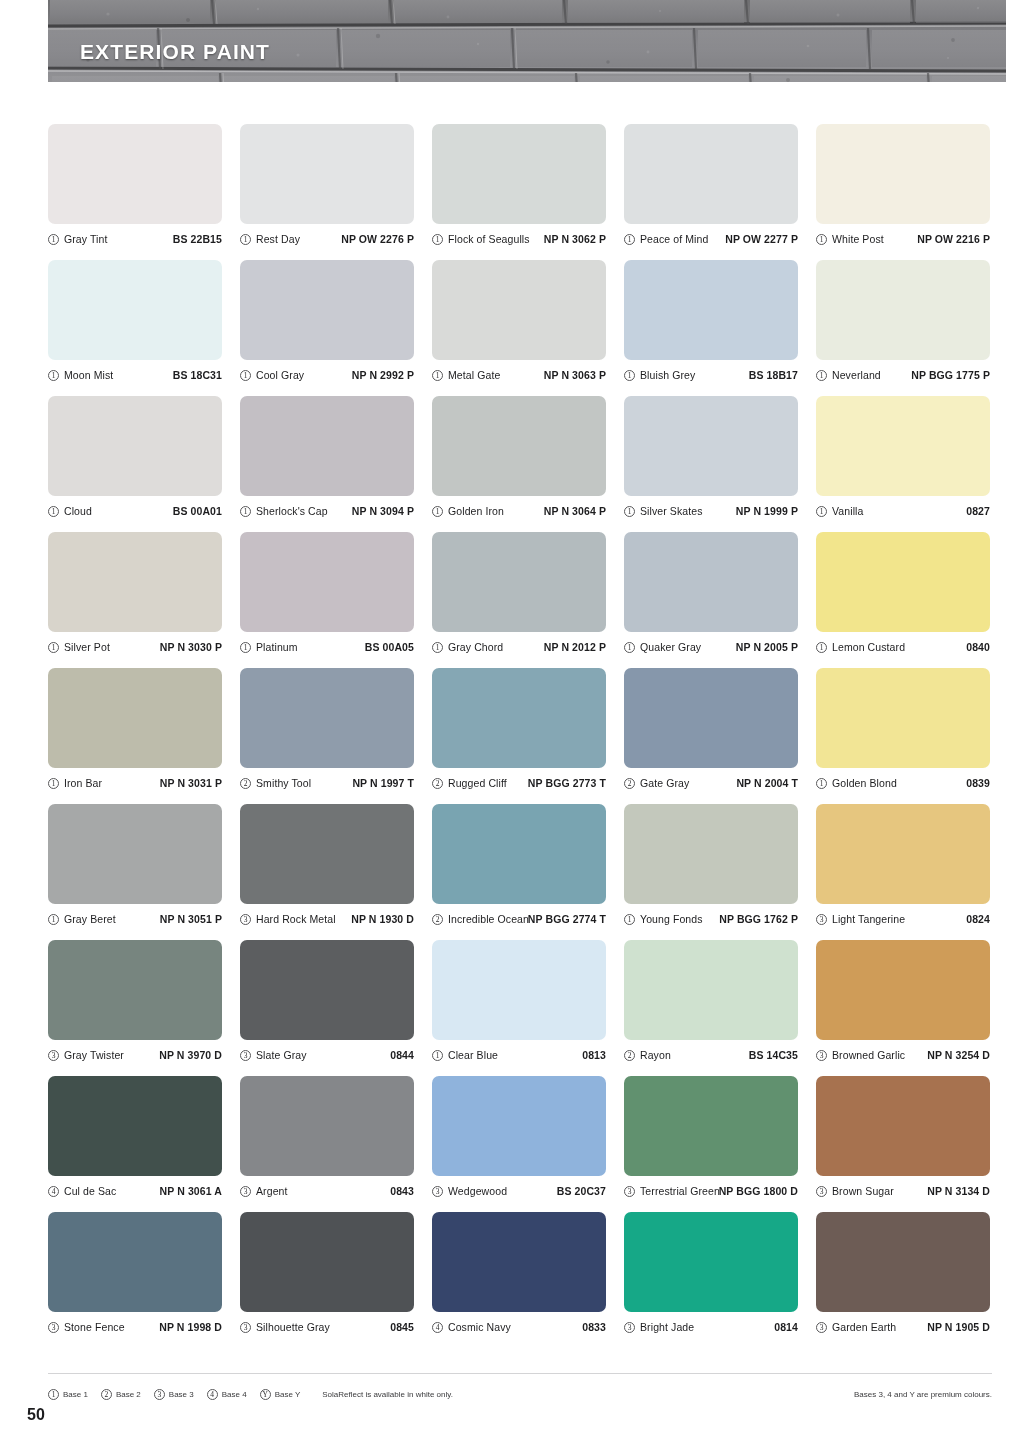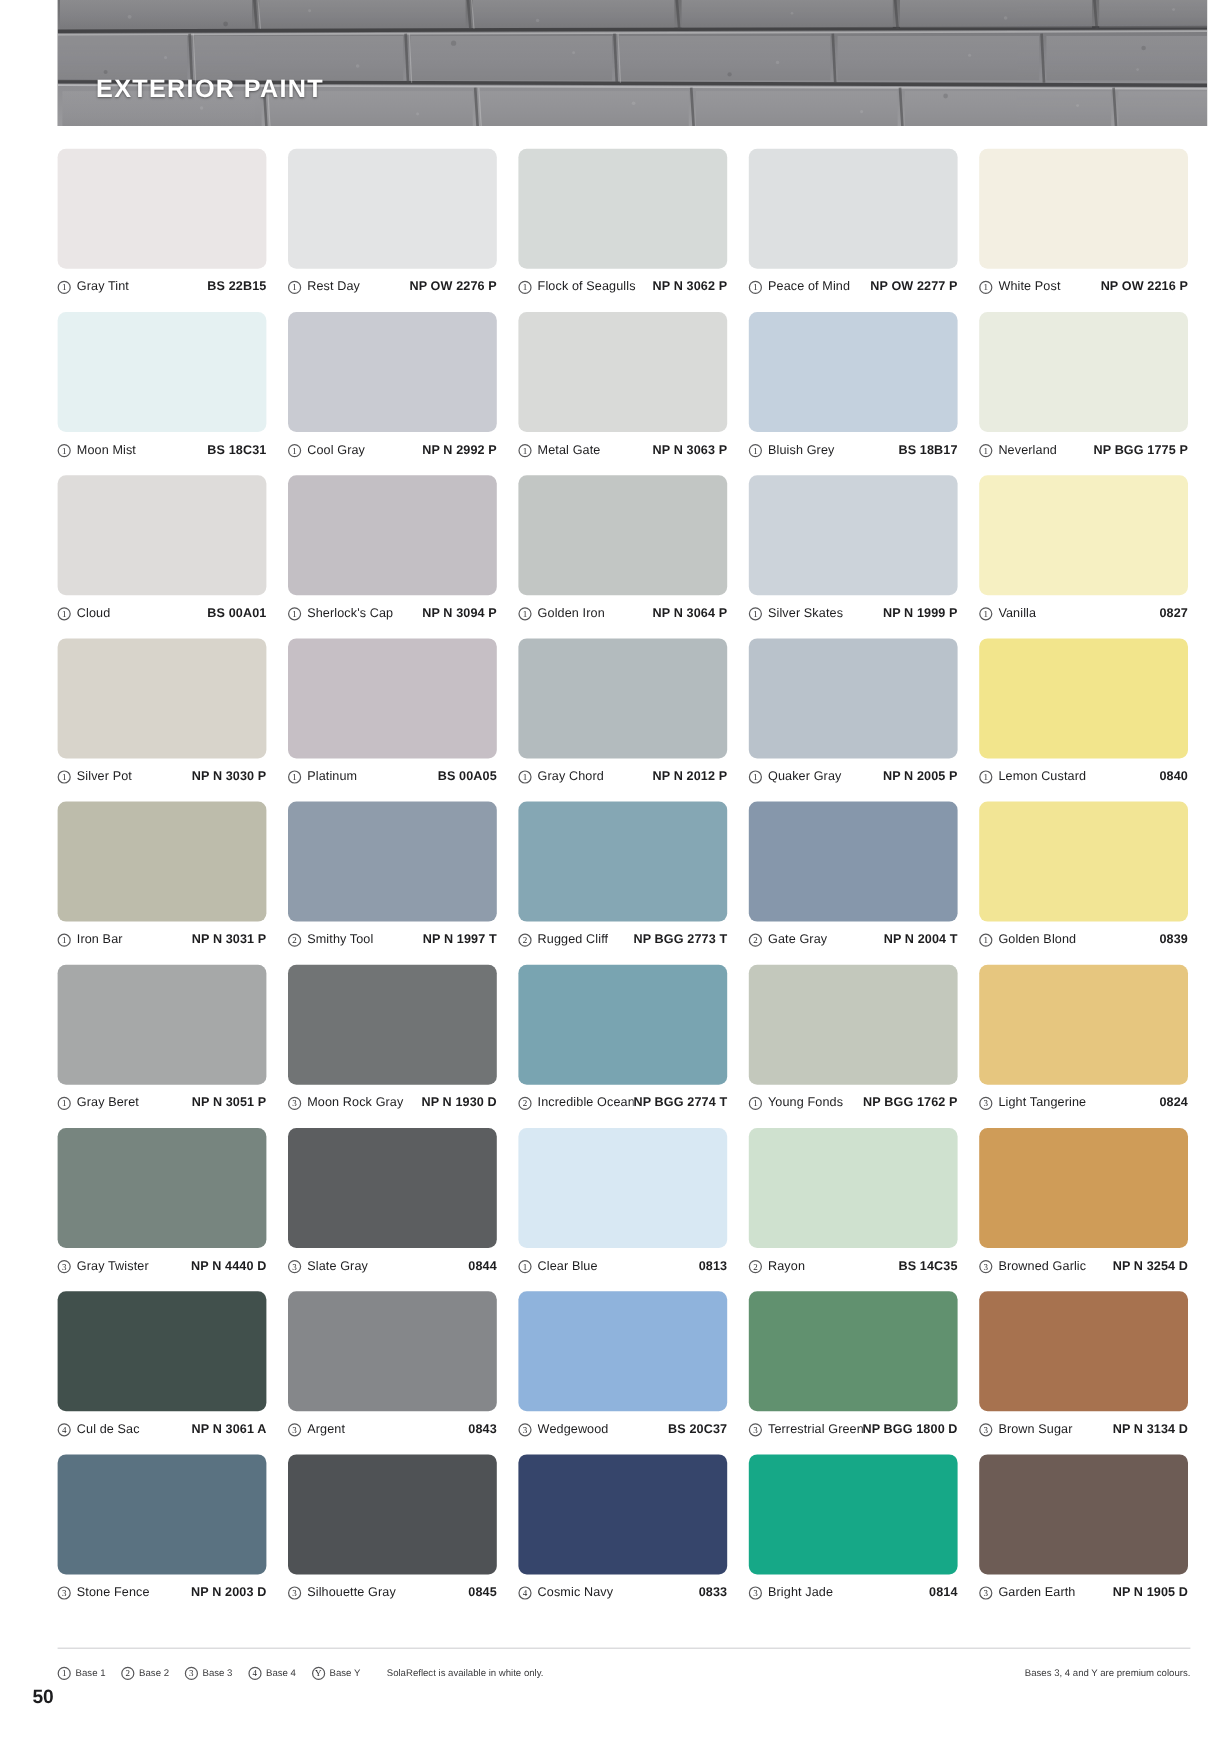--- a/index.html
+++ b/index.html
@@ -13,21 +13,21 @@
     overflow: hidden;
     position: relative;
   }
 
   
   .banner {
     position: absolute;
     left: 48px;
     top: 0;
     width: 958px;
-    height: 105px;
+    height: 82px;
     overflow: hidden;
     background: #7d7d7f;
   }
   .brick-art { position: absolute; inset: 0; }
   .banner-title {
     position: absolute;
     left: 32px;
     bottom: 18px;
     color: #ffffff;
     font-size: 21px;
@@ -457,21 +457,21 @@
       <div class="meta">
         <div class="basebadge">1</div>
         <div class="cname">Gray Beret</div>
         <div class="ccode">NP N 3051 P</div>
       </div>
     </div>
     <div class="cell">
       <div class="chip" style="background: rgb(113, 116, 117);"></div>
       <div class="meta">
         <div class="basebadge">3</div>
-        <div class="cname">Moon Rock Gray</div>
+        <div class="cname">Hard Rock Metal</div>
         <div class="ccode">NP N 1930 D</div>
       </div>
     </div>
     <div class="cell">
       <div class="chip" style="background: rgb(121, 164, 177);"></div>
       <div class="meta">
         <div class="basebadge">2</div>
         <div class="cname">Incredible Ocean</div>
         <div class="ccode">NP BGG 2774 T</div>
       </div>
@@ -490,21 +490,21 @@
         <div class="basebadge">3</div>
         <div class="cname">Light Tangerine</div>
         <div class="ccode">0824</div>
       </div>
     </div>
     <div class="cell">
       <div class="chip" style="background: rgb(119, 133, 127);"></div>
       <div class="meta">
         <div class="basebadge">3</div>
         <div class="cname">Gray Twister</div>
-        <div class="ccode">NP N 4440 D</div>
+        <div class="ccode">NP N 3970 D</div>
       </div>
     </div>
     <div class="cell">
       <div class="chip" style="background: rgb(92, 94, 96);"></div>
       <div class="meta">
         <div class="basebadge">3</div>
         <div class="cname">Slate Gray</div>
         <div class="ccode">0844</div>
       </div>
     </div>
@@ -570,21 +570,21 @@
         <div class="basebadge">3</div>
         <div class="cname">Brown Sugar</div>
         <div class="ccode">NP N 3134 D</div>
       </div>
     </div>
     <div class="cell">
       <div class="chip" style="background: rgb(90, 114, 129);"></div>
       <div class="meta">
         <div class="basebadge">3</div>
         <div class="cname">Stone Fence</div>
-        <div class="ccode">NP N 2003 D</div>
+        <div class="ccode">NP N 1998 D</div>
       </div>
     </div>
     <div class="cell">
       <div class="chip" style="background: rgb(79, 82, 85);"></div>
       <div class="meta">
         <div class="basebadge">3</div>
         <div class="cname">Silhouette Gray</div>
         <div class="ccode">0845</div>
       </div>
     </div>

